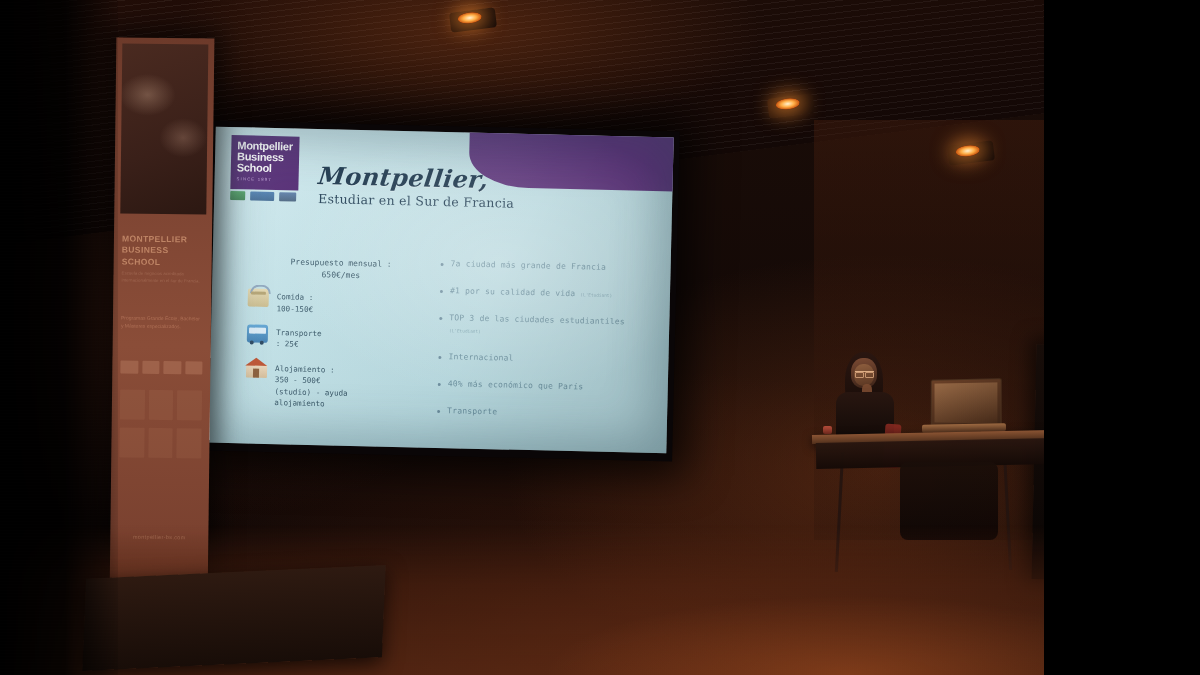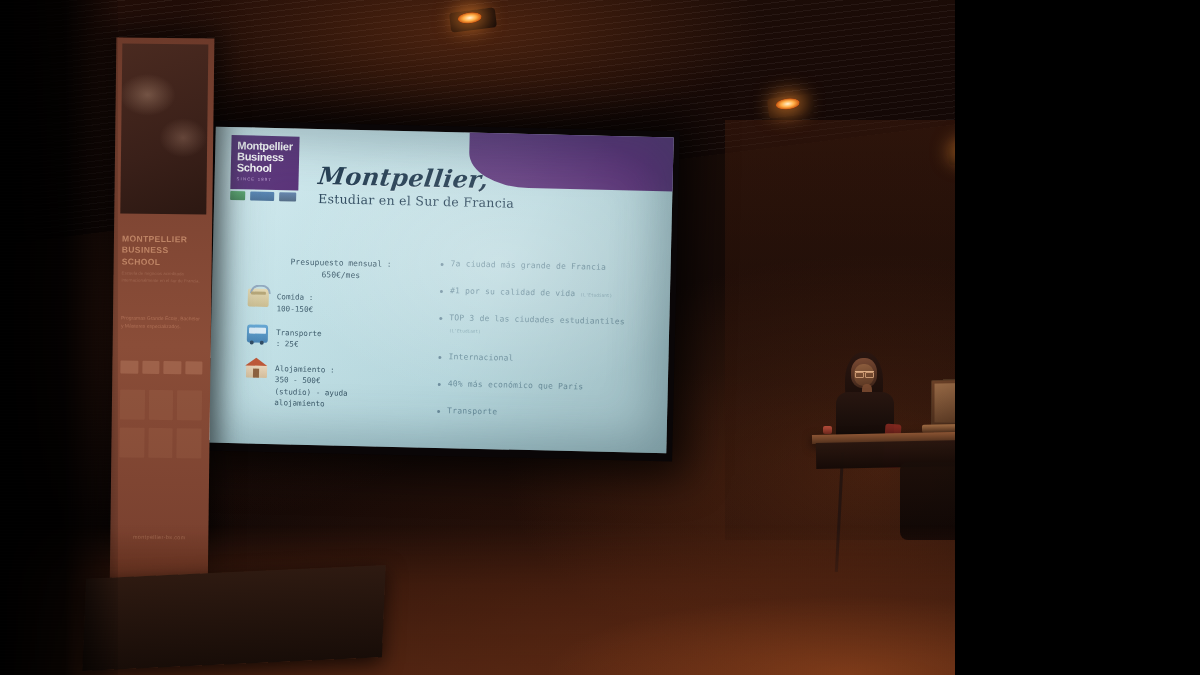--- a/index.html
+++ b/index.html
@@ -1,17 +1,17 @@
 <!DOCTYPE html>
 <html><head>
 <meta charset="utf-8">
 <style>
   html,body{margin:0;padding:0;background:#000;}
   body{width:1200px;height:675px;overflow:hidden;font-family:"Liberation Sans",sans-serif;}
-  #scene{position:relative;width:955px;height:675px;overflow:hidden;
+  #scene{position:relative;width:1044px;height:675px;overflow:hidden;
     background:#3b82f6;}
 
   
   .room-bg{position:absolute;inset:0;
     background:
       radial-gradient(ellipse 520px 300px at 880px 470px, rgba(150,70,30,0.40), rgba(0,0,0,0) 72%),
       radial-gradient(ellipse 700px 360px at 640px 640px, rgba(120,50,22,0.38), rgba(0,0,0,0) 75%),
       radial-gradient(ellipse 420px 260px at 180px 330px, rgba(110,48,26,0.30), rgba(0,0,0,0) 75%),
       linear-gradient(180deg,#1b0d08 0%,#150a07 45%,#0d0605 100%);}
 

